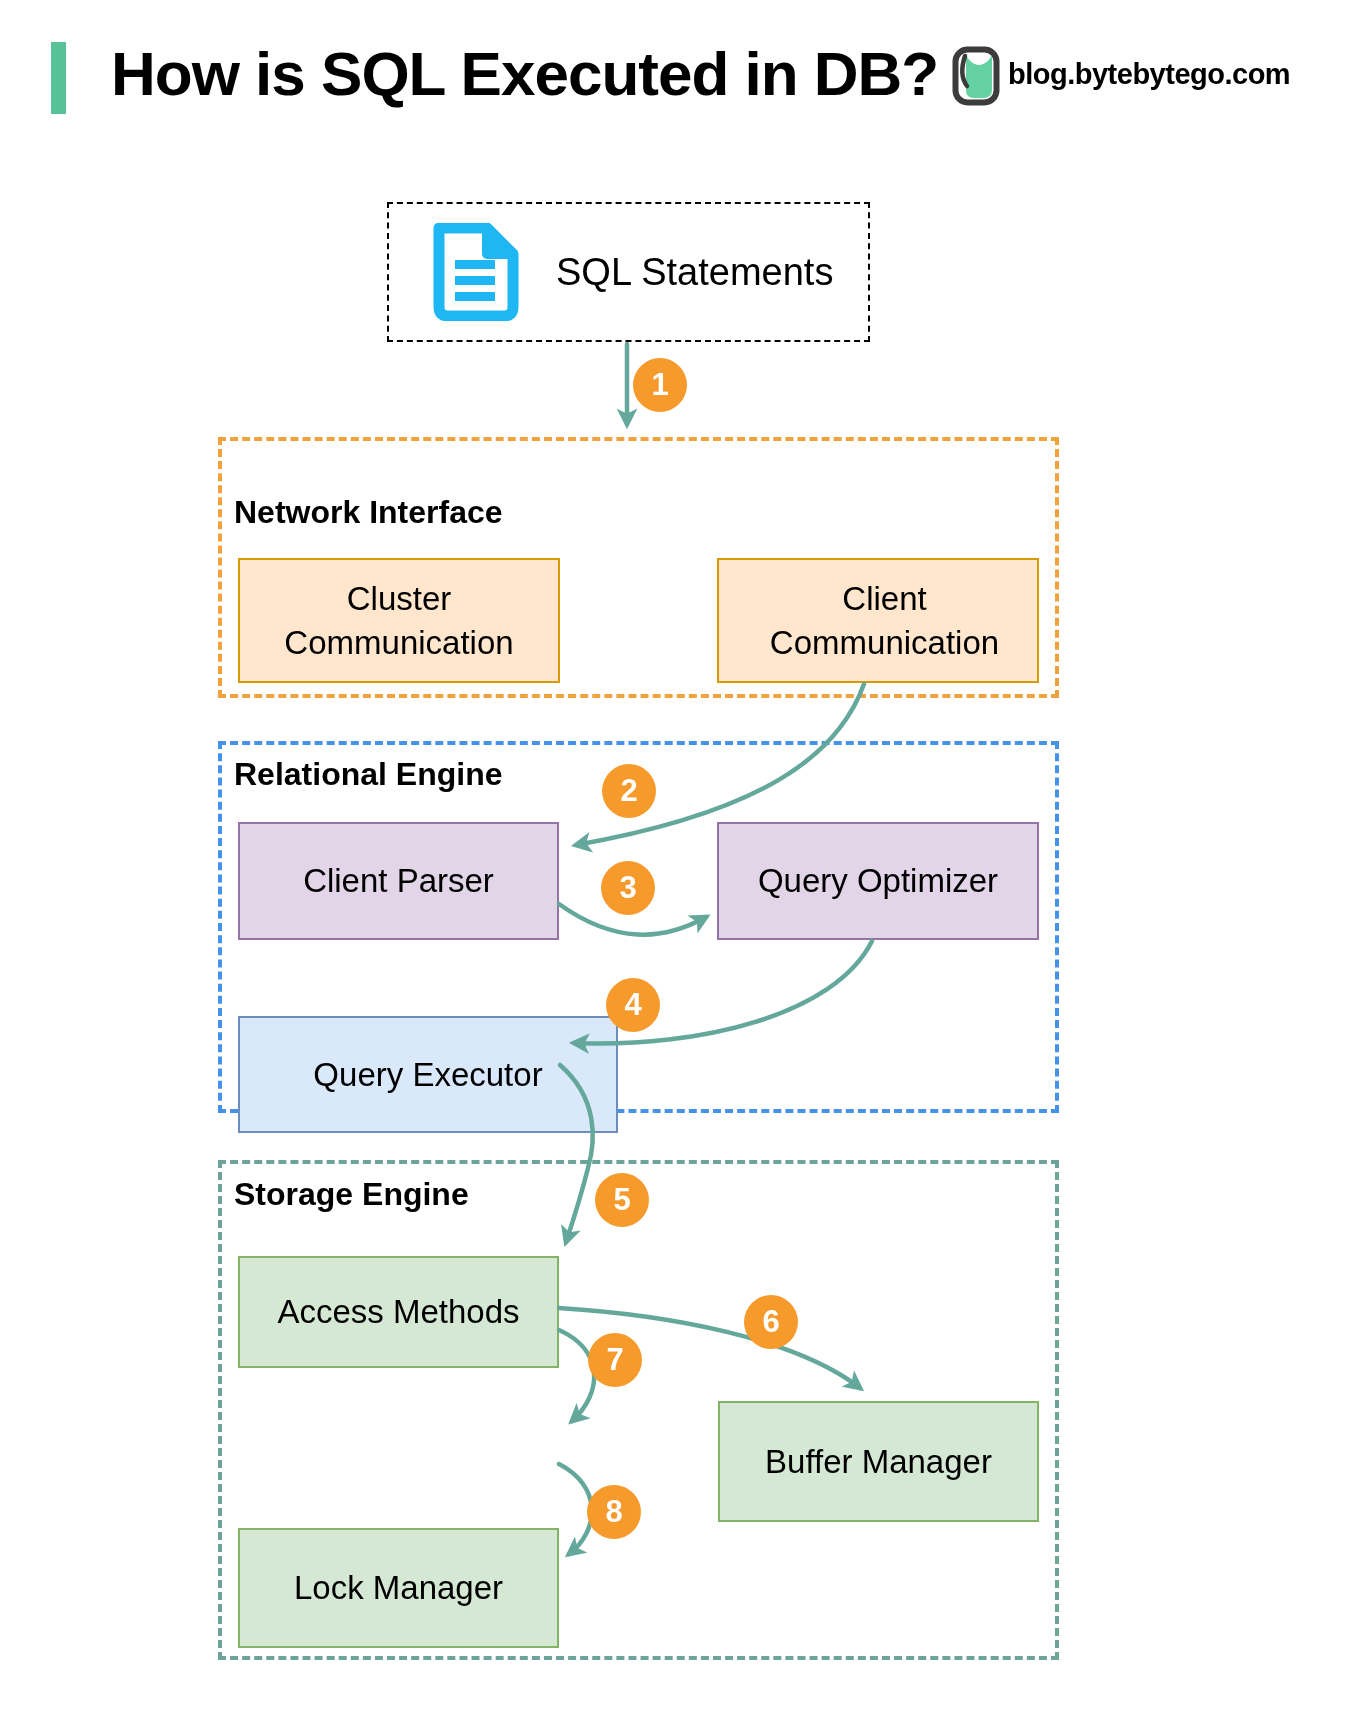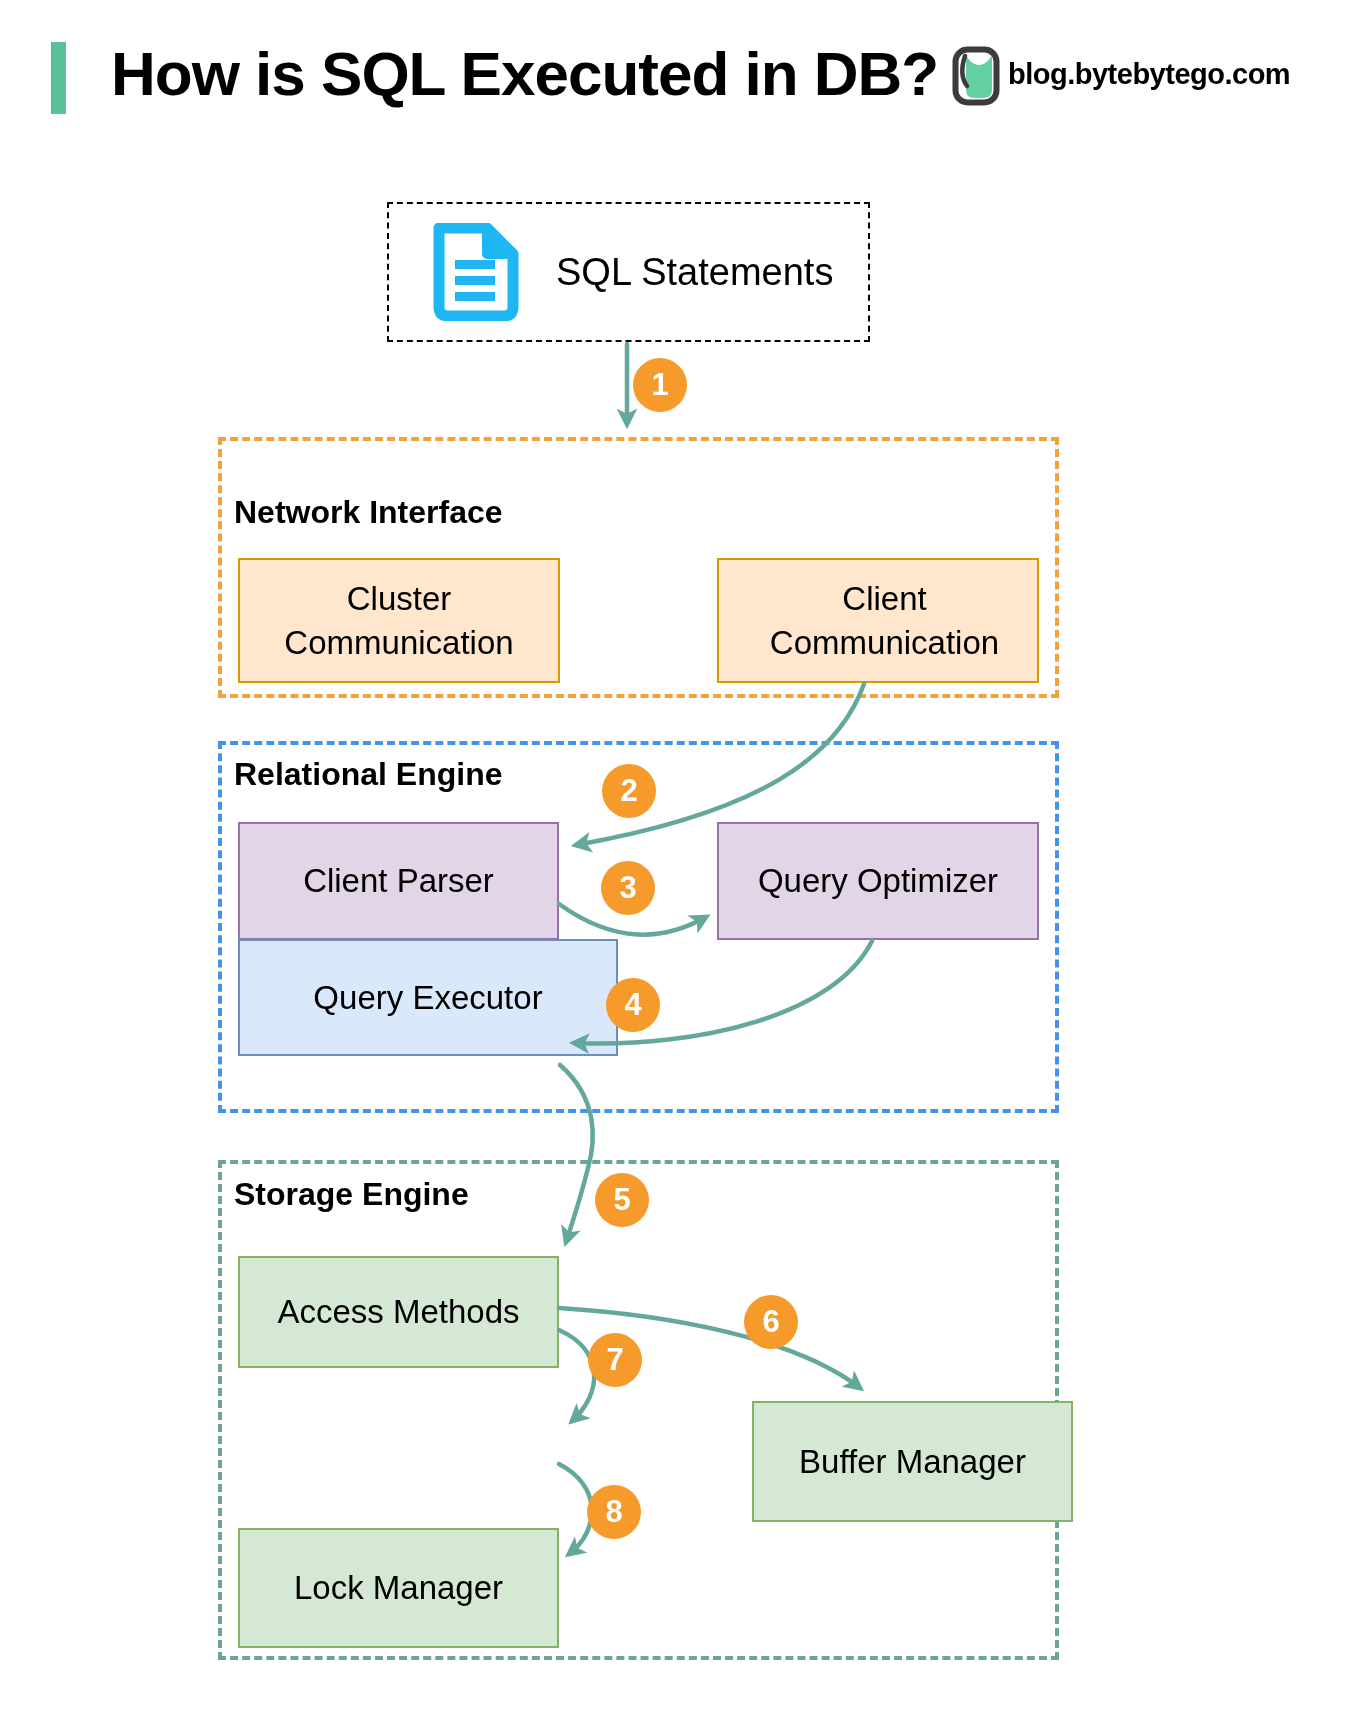--- a/index.html
+++ b/index.html
@@ -30,25 +30,25 @@
     text-align:center;font-size:33px;line-height:1.32;padding:6px 18px;
   }
   .node.orange{background:#FFE6CC;border:2px solid #D79B00;}
   .node.purple{background:#E1D5E7;border:2px solid #9673A6;}
   .node.blue  {background:#DAE8FC;border:2px solid #6C8EBF;}
   .node.green {background:#D5E8D4;border:2px solid #82B366;}
   .n-cluster {left:238px;top:558px;width:322px;height:125px;}
   .n-client  {left:717px;top:558px;width:322px;height:125px;padding-left:31px;}
   .n-parser  {left:238px;top:822px;width:321px;height:118px;}
   .n-optimizer{left:717px;top:822px;width:322px;height:118px;}
-  .n-executor{left:238px;top:939px;width:380px;height:117px;}
+  .n-executor{left:238px;top:1016px;width:380px;height:117px;}
   .n-access  {left:238px;top:1256px;width:321px;height:112px;}
   .n-transaction{left:238px;top:1388px;width:321px;height:120px;}
   .n-lock    {left:238px;top:1528px;width:321px;height:120px;}
-  .n-buffer  {left:752px;top:1401px;width:321px;height:121px;}
+  .n-buffer  {left:718px;top:1401px;width:321px;height:121px;}
   
   .arrows{position:absolute;left:0;top:0;width:1358px;height:1722px;pointer-events:none;}
   
   .step{
     position:absolute;width:54px;height:54px;border-radius:50%;background:#F59A2B;
     color:#fff;font-size:31px;font-weight:700;display:flex;align-items:center;justify-content:center;
   }
   .s1{left:633px;top:358px;} .s2{left:602px;top:764px;} .s3{left:601px;top:861px;}
   .s4{left:606px;top:978px;} .s5{left:595px;top:1173px;} .s6{left:744px;top:1295px;}
   .s7{left:588px;top:1333px;} .s8{left:587px;top:1485px;}

